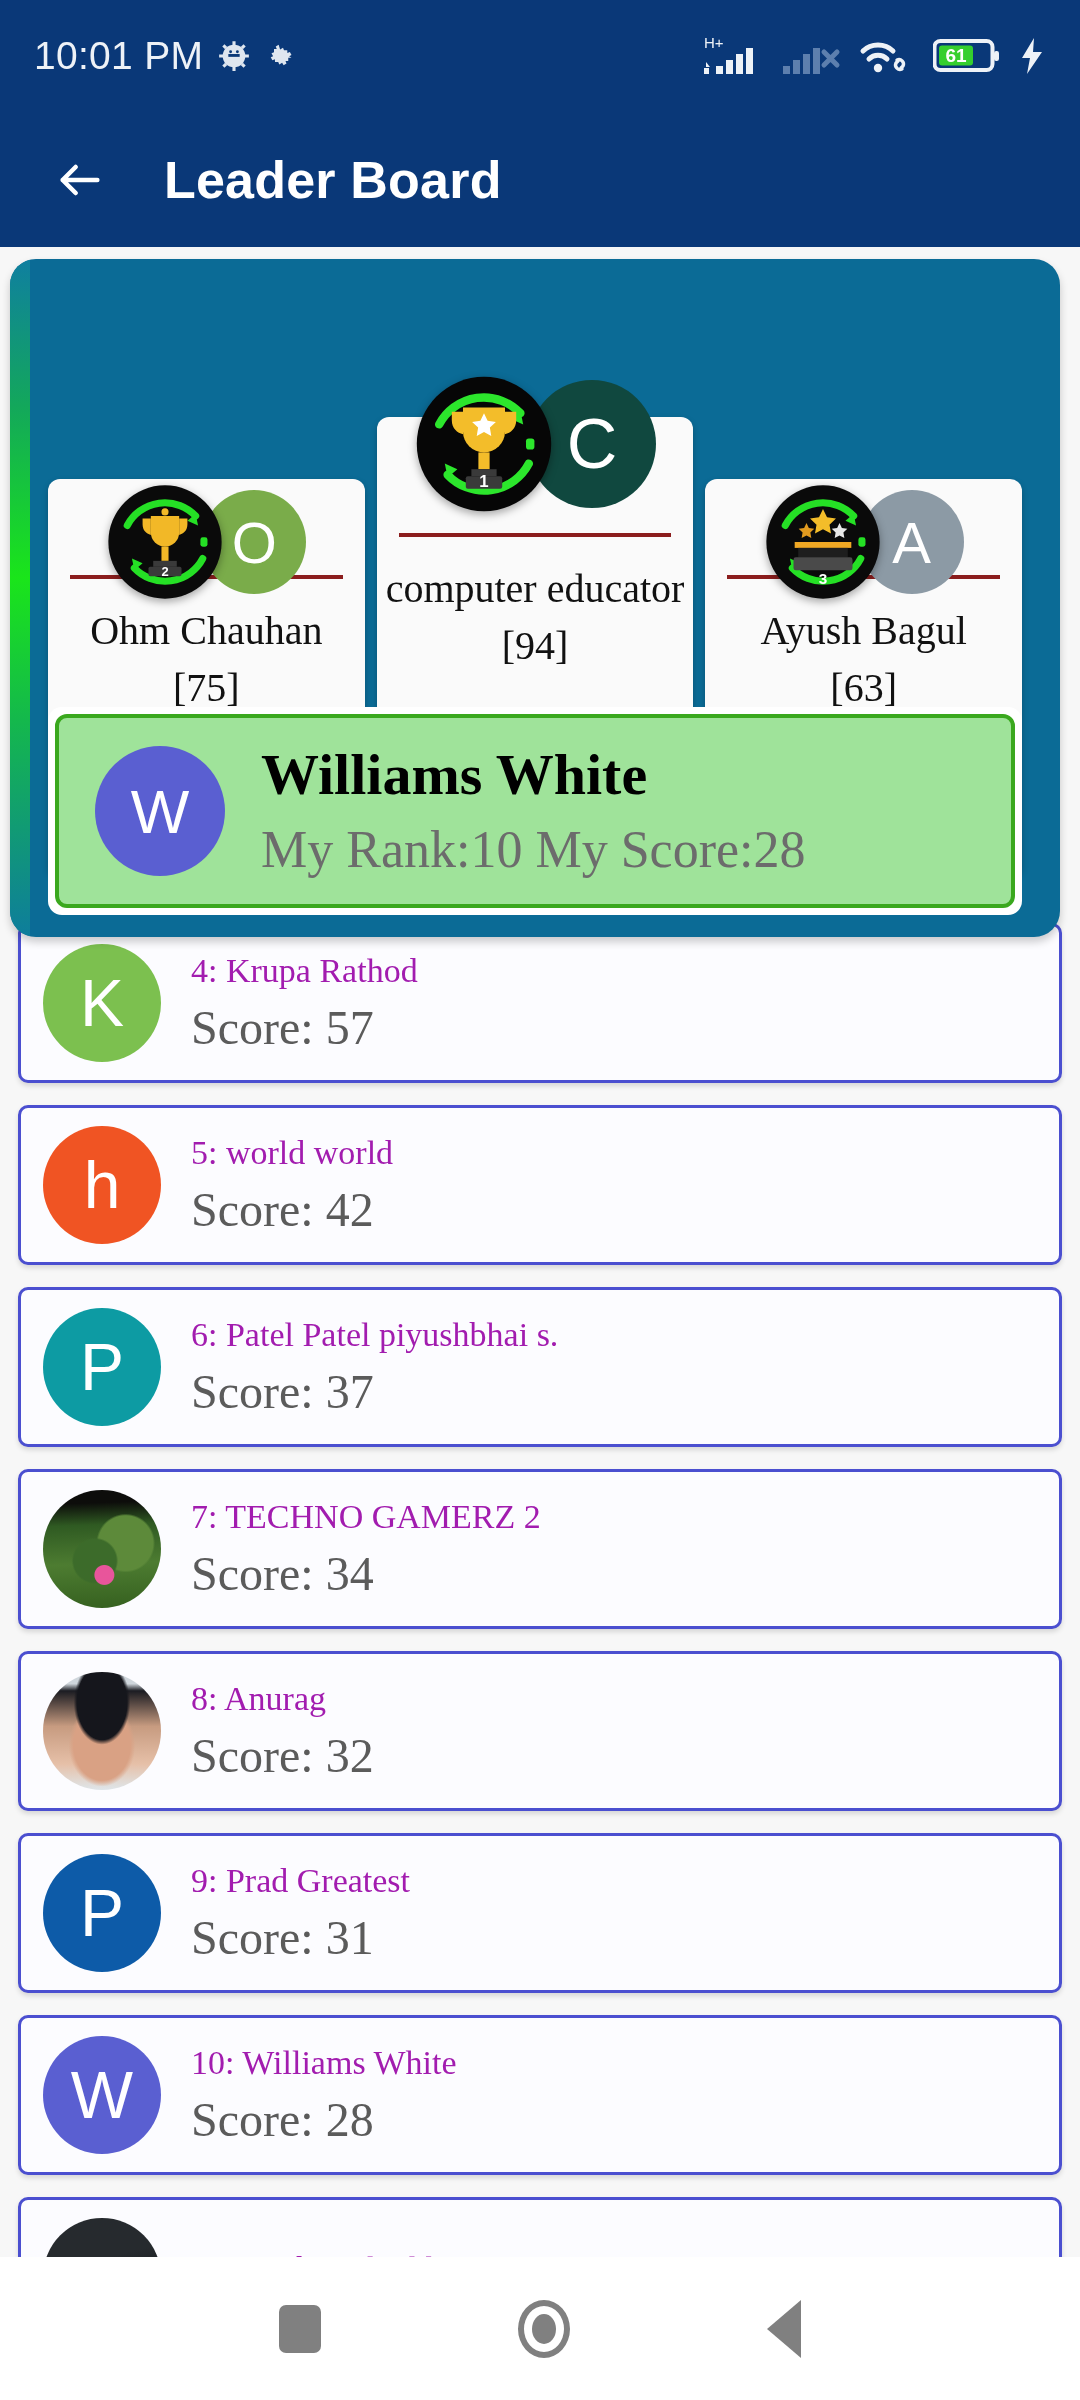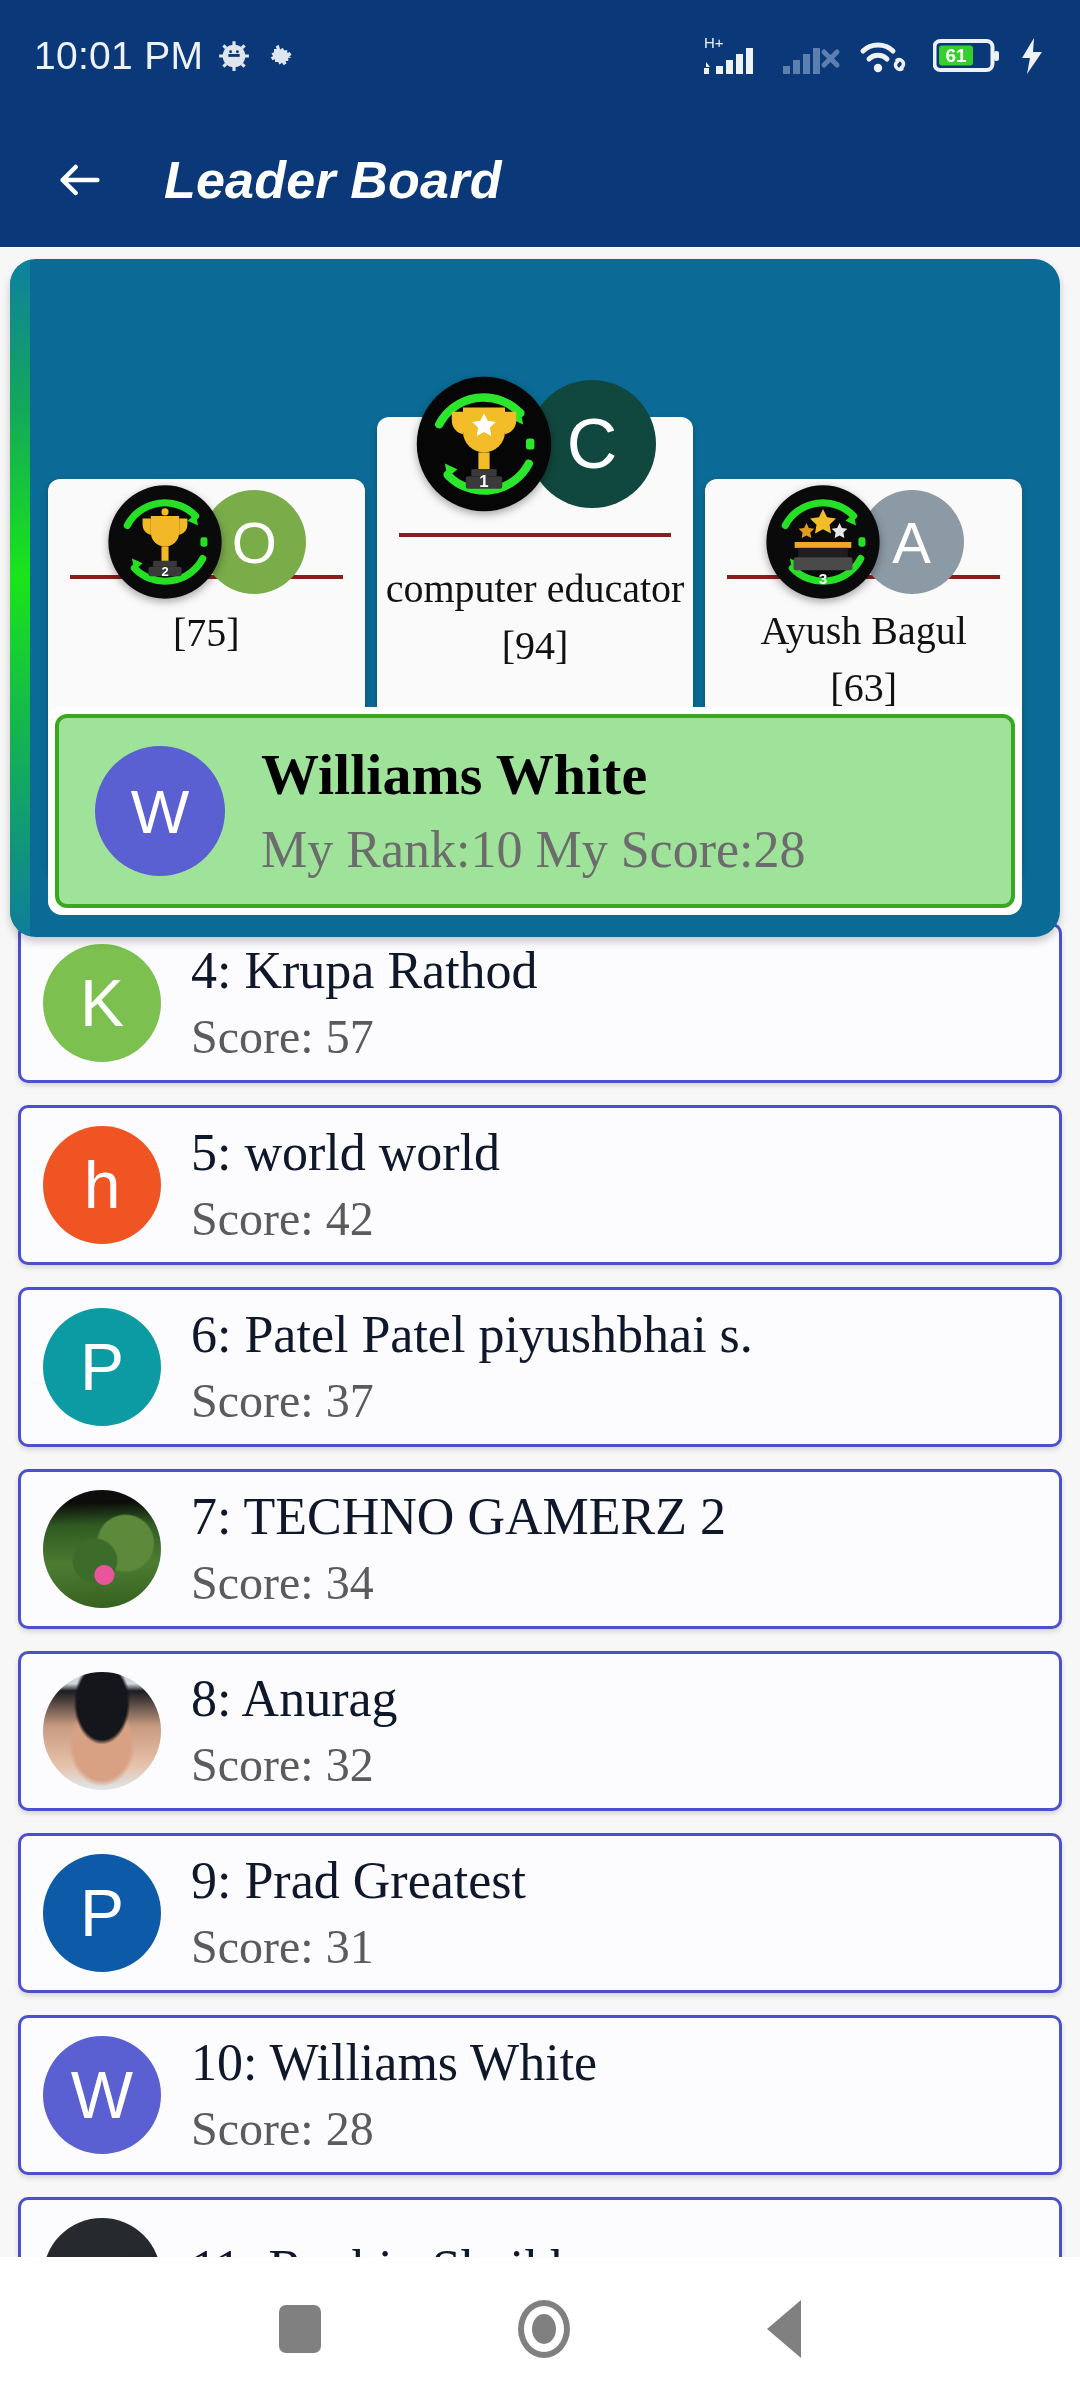--- a/index.html
+++ b/index.html
@@ -23,42 +23,42 @@
   .ic { display: block; }
 
   
   .appbar {
     position: absolute; top: 112px; left: 0; width: 1080px; height: 135px;
     background: #0a3878; display: flex; align-items: center; padding: 0 54px;
   }
   .back-arrow { width: 52px; height: 52px; flex: 0 0 auto; }
   .appbar-title {
     color: #ffffff; font-size: 52px; font-weight: 700; margin-left: 58px;
-    font-family: "Liberation Sans", sans-serif; letter-spacing: .2px; font-style: italic;
+    font-family: "Liberation Sans", sans-serif; letter-spacing: .2px;
   }
 
   
   .body { position: absolute; top: 247px; left: 0; width: 1080px; height: 2010px; background:#f7f7f7; overflow: hidden; }
 
   
   .list { position: absolute; top: 676px; left: 0; width: 1080px; }
   .row {
     position: relative; margin: 0 18px 22px 18px; height: 160px;
     background: #fcfcff; border: 3px solid #4b4fd0; border-radius: 10px;
     display: flex; align-items: center; padding: 0 22px;
     box-shadow: 0 3px 5px rgba(0,0,0,.13);
   }
   .row-avatar {
     width: 118px; height: 118px; border-radius: 50%; flex: 0 0 auto;
     display: flex; align-items: center; justify-content: center;
     color: #fff; font-size: 66px; font-family: "Liberation Sans", sans-serif;
     font-weight: 400; overflow: hidden; position: relative;
   }
   .row-text { margin-left: 30px; display: flex; flex-direction: column; gap: 16px; }
-  .row-name { font-size: 52px; color: #0f172a; line-height: 1; }
+  .row-name { font-size: 34px; color: #a21caf; line-height: 1; }
   .row-score { font-size: 48px; color: #5b5b5b; line-height: 1; }
 
   
   .ph-flower {
     background:
       radial-gradient(circle at 52% 72%, #e8559b 0 9%, rgba(232,85,155,0) 10%),
       radial-gradient(circle at 44% 60%, #3c6b2a 0 22%, rgba(60,107,42,0) 24%),
       radial-gradient(circle at 70% 45%, #5d8a3a 0 26%, rgba(93,138,58,0) 28%),
       linear-gradient(178deg, #0d0d0b 0 12%, #2f5a22 30%, #4d7c31 62%, #35601f 100%);
   }
@@ -326,20 +326,21 @@
               </g>
               <rect x="40" y="66" width="20" height="5" fill="#3a3a3a"></rect>
               <rect x="36" y="71" width="28" height="8" rx="1.5" fill="#3a3a3a"></rect>
               <text x="50" y="79" text-anchor="middle" font-family="Liberation Sans, sans-serif" font-size="11" font-weight="bold" fill="#ffffff">2</text>
             </svg>
             <div class="pavatar" style="background:#7aac4a">
               <span>O</span>
             </div>
           </div>
           <div class="pdivider"></div>
+          <div class="pname">Ohm Chauhan</div>
           <div class="pscore">[75]</div>
         </div>
 
         <div class="pcard first">
           <div class="pcard-avatars">
             <svg class="badge" viewBox="0 0 100 100">
               <circle cx="50" cy="50" r="48" fill="#060606"></circle>
               <g fill="none" stroke="#2ce62c" stroke-width="6" stroke-linecap="round">
                 <path d="M18 36a36 36 0 0 1 58-8"></path>
                 <path d="M82 64a36 36 0 0 1-58 8"></path>

